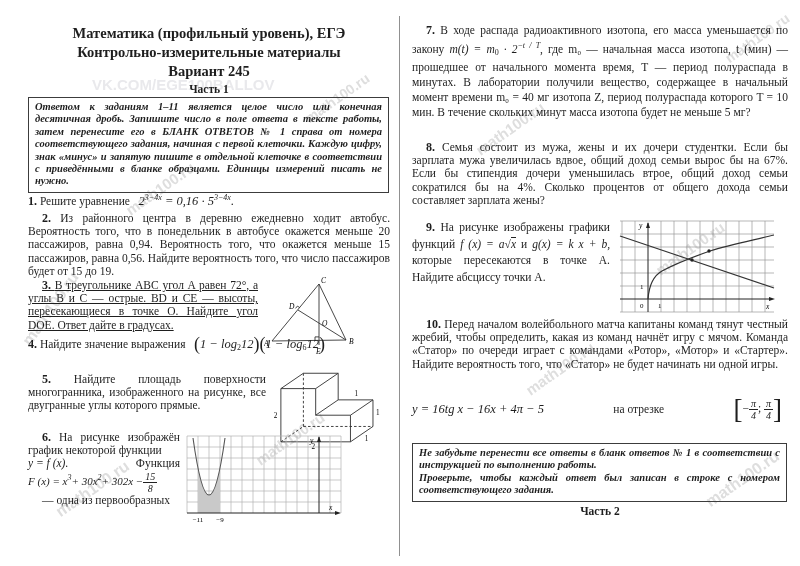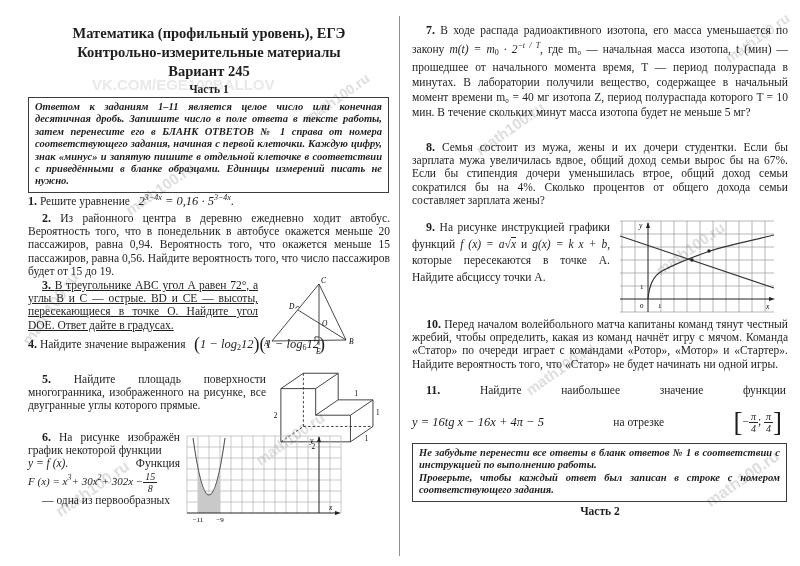--- a/index.html
+++ b/index.html
@@ -183,21 +183,21 @@
     </div>
 
     <div class="blk para ind" style="top:141px;">
       <span class="pnum">8.</span>
       <span>Семья состоит из мужа, жены и их дочери студентки. Если бы зарплата мужа увеличилась вдвое, общий доход семьи вырос бы на 67%. Если бы стипендия дочери уменьшилась втрое, общий доход семьи сократился бы на 4%. Сколько процентов от общего дохода семьи составляет зарплата жены?</span>
     </div>
 
     <div class="blk flexrow" style="top:219px;">
       <div class="para ind" style="width:198px;line-height:16.5px;">
         <span class="pnum">9.</span>
-        <span>На рисунке инструкцией графики функций</span>
+        <span>На рисунке изображены графики функций</span>
         <span class="math"><span>f (x) = a</span>√<span class="rtbar">x</span></span>
         <span>и</span>
         <span class="math">g(x) = k x + b,</span>
         <span>которые пересекаются в точке A. Найдите абсциссу точки A.</span>
       </div>
       <div style="margin-left:8px;margin-top:0;">
         <svg width="158" height="95" viewBox="0 0 158 95">
           <g stroke="#999999" stroke-width="0.7" fill="none">
             <path d="M4,2V93 M17,2V93 M43,2V93 M56,2V93 M69,2V93 M82,2V93 M95,2V93 M108,2V93 M121,2V93 M134,2V93 M147,2V93
                      M2,2H156 M2,15H156 M2,28H156 M2,41H156 M2,54H156 M2,67H156 M2,93H156"></path>
@@ -218,27 +218,20 @@
         </svg>
       </div>
     </div>
 
     <div class="blk para ind" style="top:318px;">
       <span class="pnum">10.</span>
       <span>Перед началом волейбольного матча капитаны команд тянут честный жребий, чтобы определить, какая из команд начнёт игру с мячом. Команда «Статор» по очереди играет с командами «Ротор», «Мотор» и «Стартер». Найдите вероятность того, что «Статор» не будет начинать ни одной игры.</span>
     </div>
 
     <div class="blk" style="top:384px;">
-      <div class="para sprd" style="padding:0 2px 0 14px;">
-        <span class="pnum">11.</span>
-        <span>Найдите</span>
-        <span>наибольшее</span>
-        <span>значение</span>
-        <span>функции</span>
-      </div>
       <div class="para sprd" style="margin-top:12px;padding-right:6px;">
         <span class="math fx">y = 16tg x − 16x + 4π − 5</span>
         <span>на отрезке</span>
         <span style="white-space:nowrap;">
           <span class="bigbr">[</span><span>−</span><span class="frac"><span class="num">π</span><span class="den">4</span></span><span>;</span> <span class="frac"><span class="num">π</span><span class="den">4</span></span><span class="bigbr">]</span>
         </span>
       </div>
     </div>
 
     <div class="blk ibox" style="top:443px;width:361px;">

